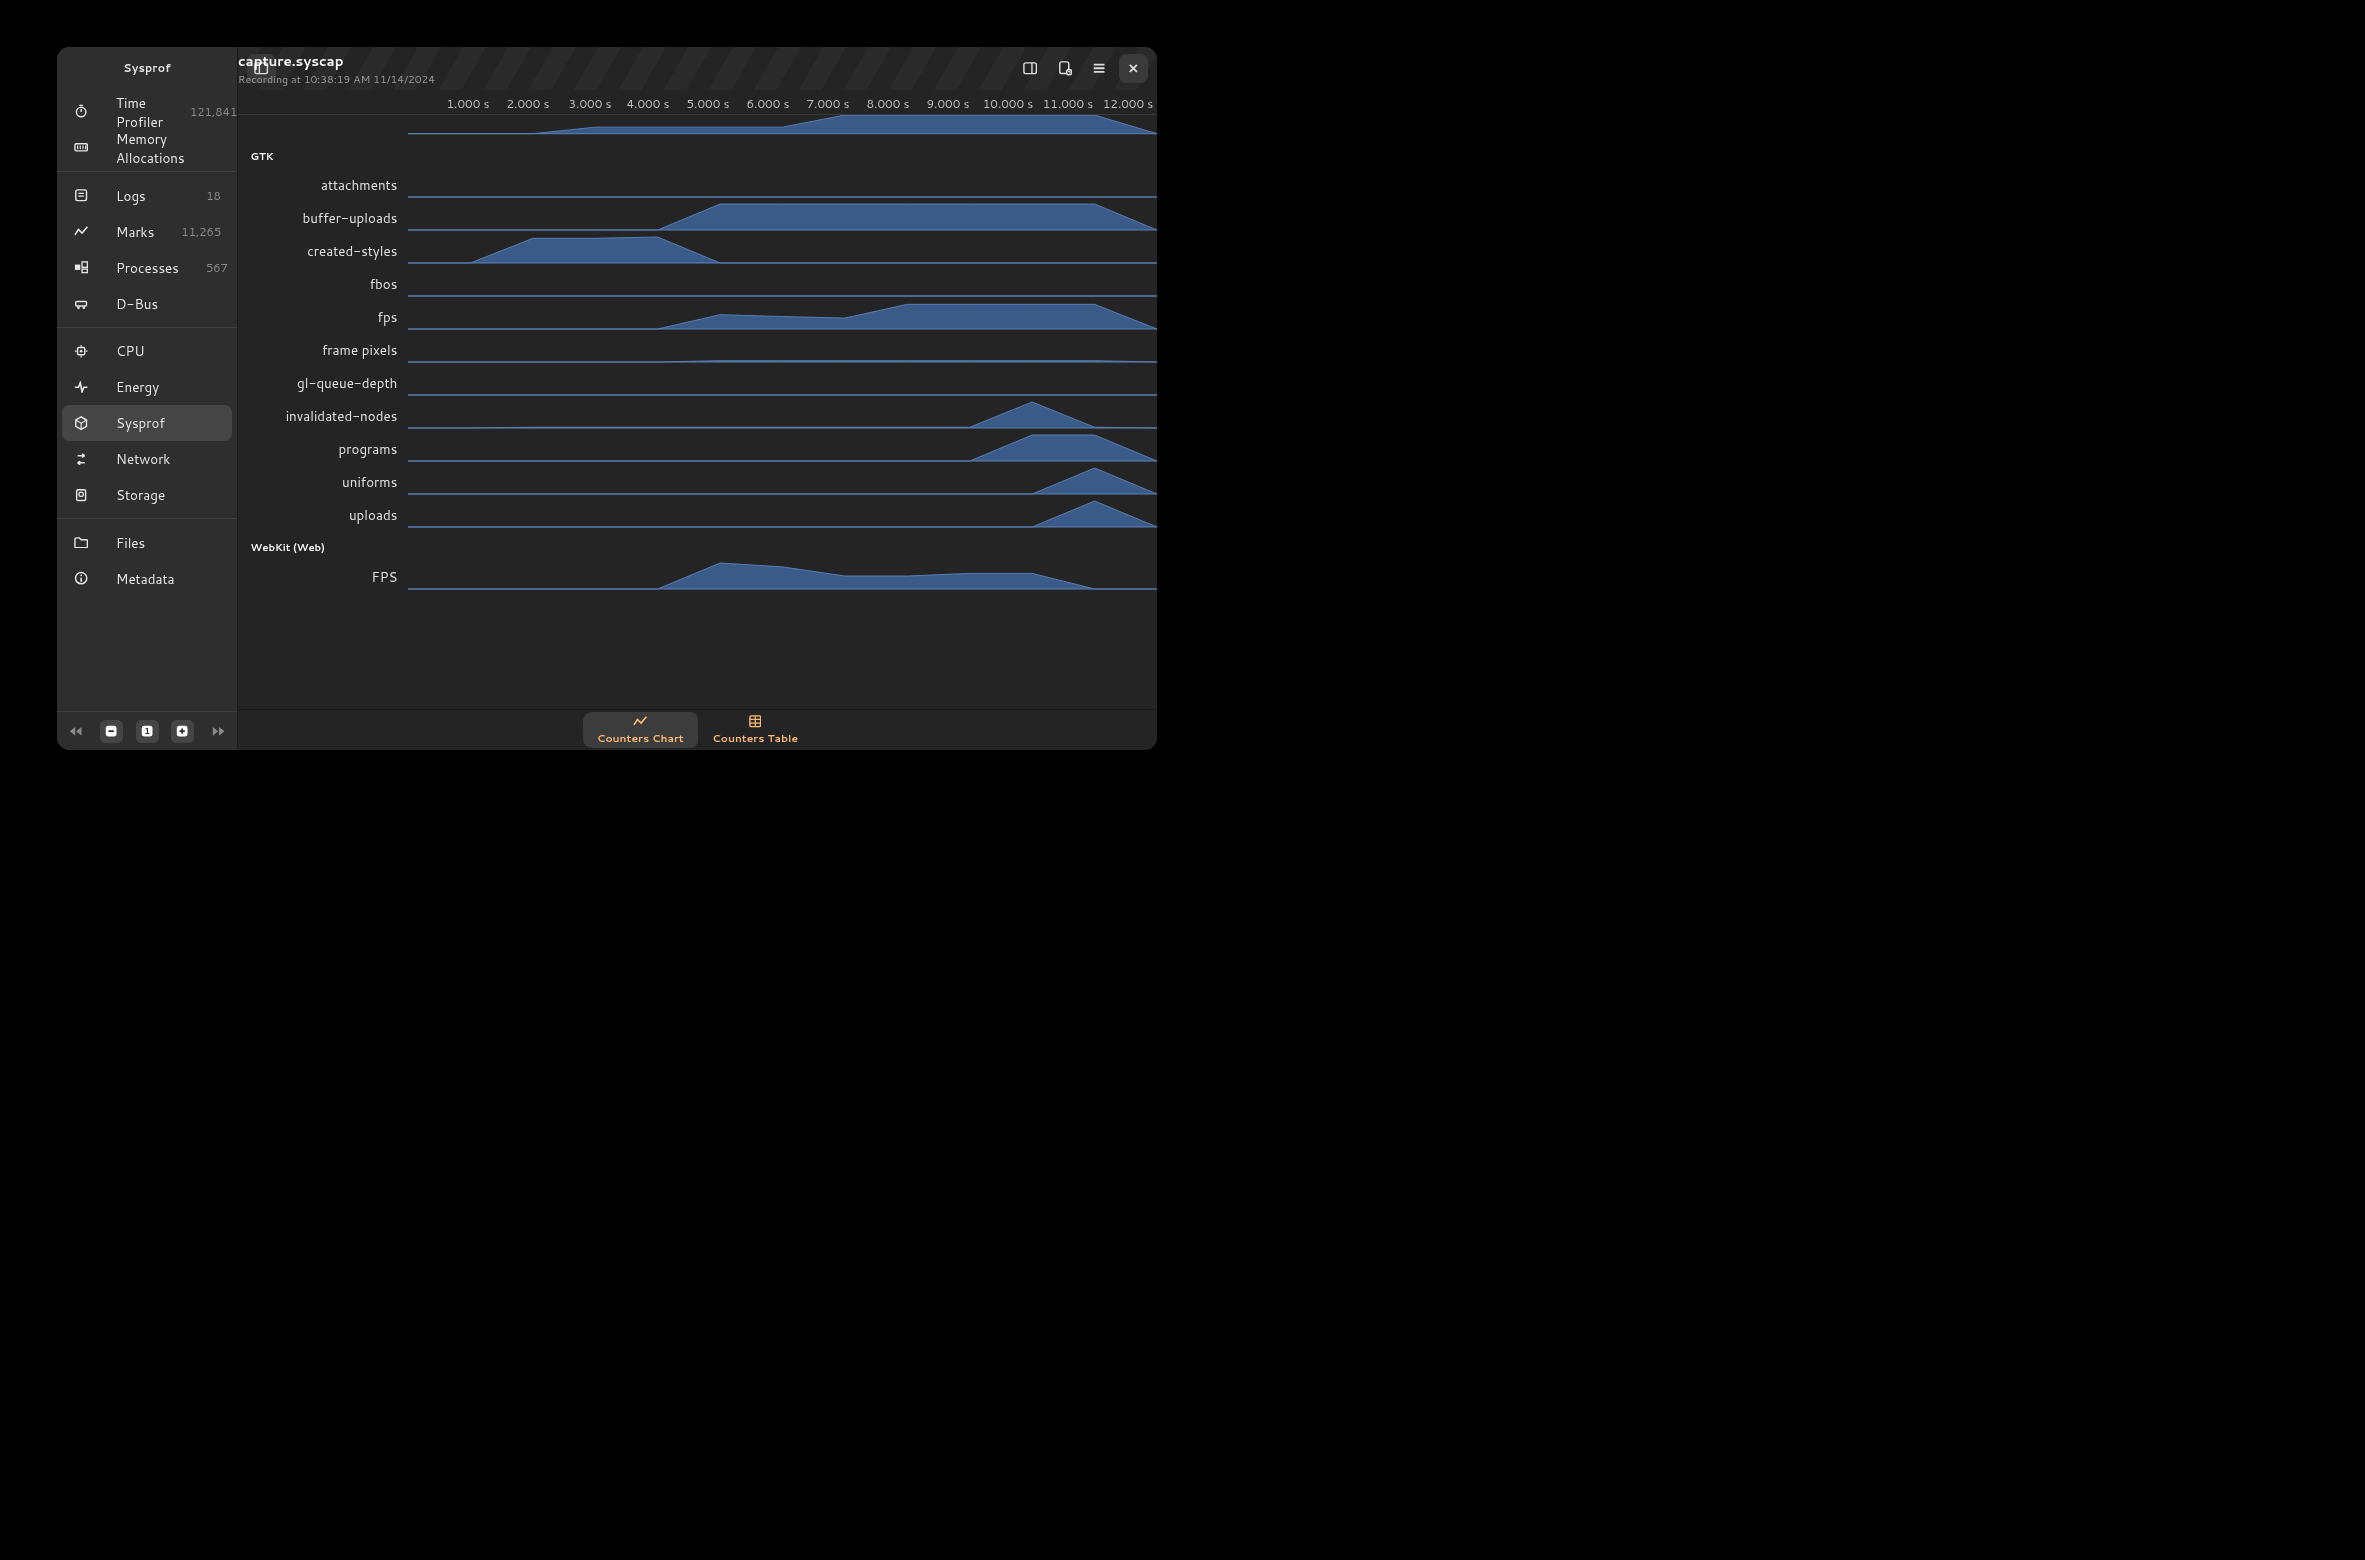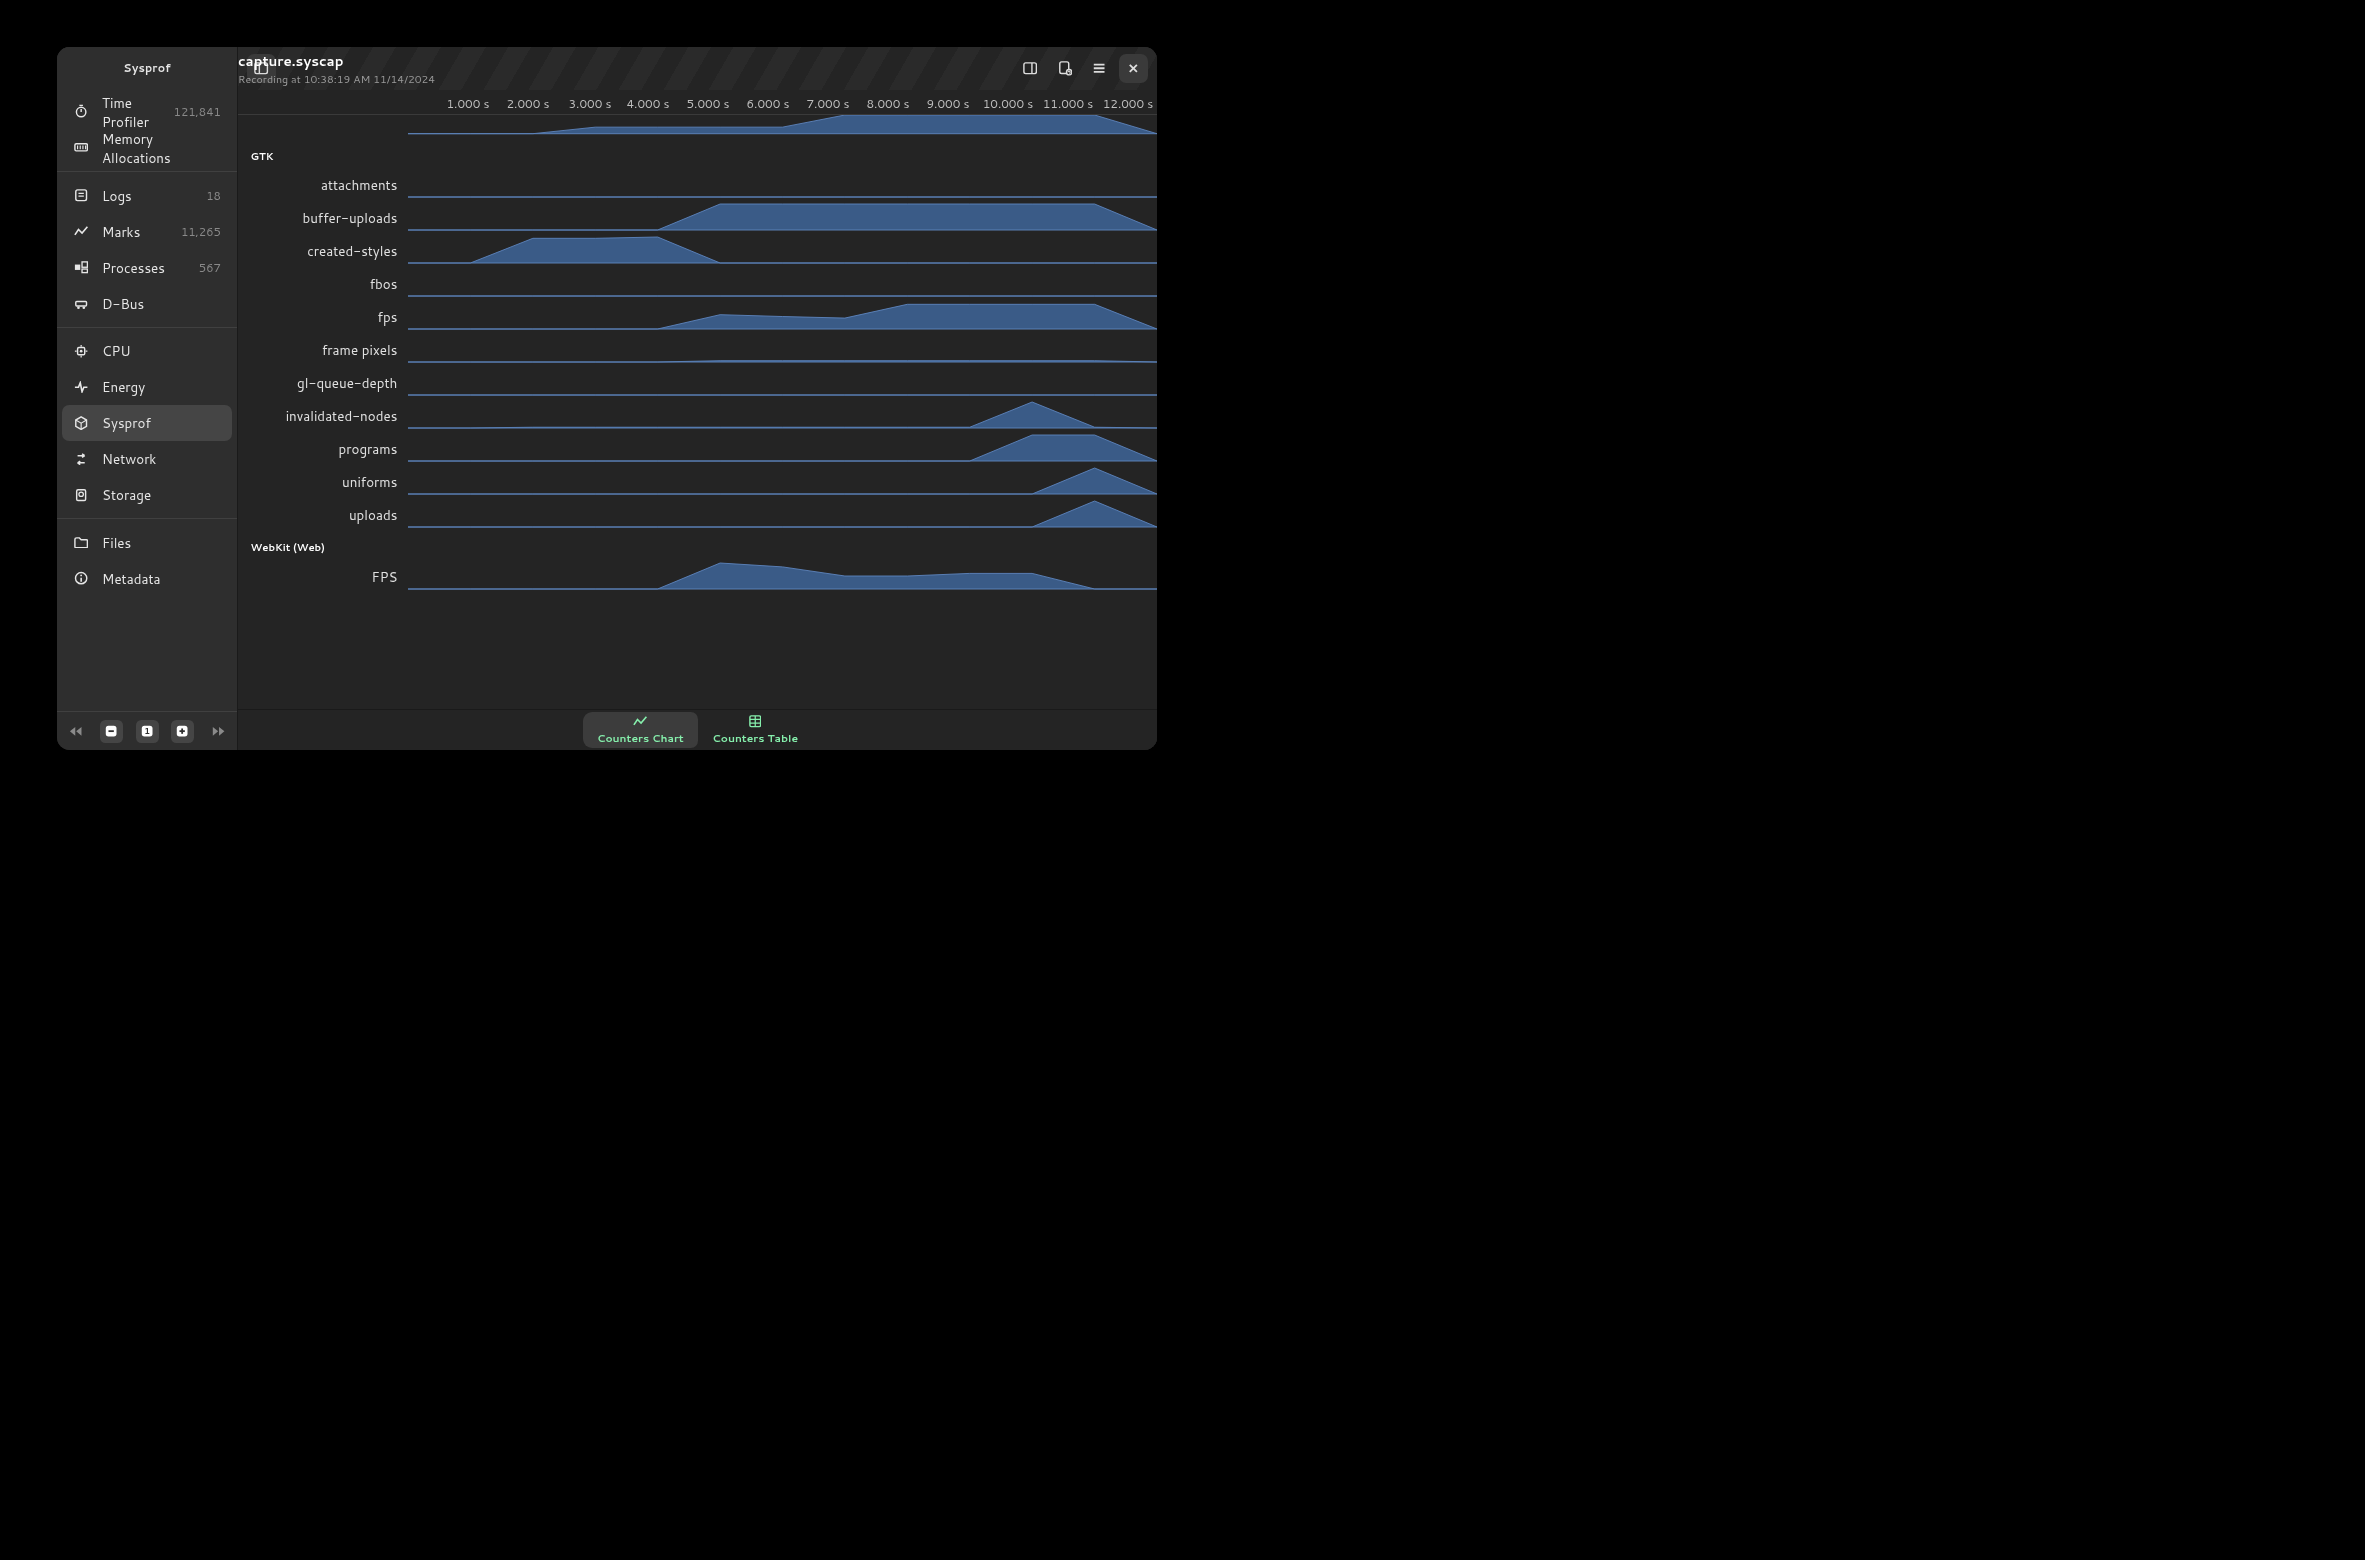--- a/index.html
+++ b/index.html
@@ -42,21 +42,21 @@
     background: #2e2e2e;
   }
   .sidebar-scroll { flex: 1; overflow: auto; padding-top:3.6px;}
   .sidebar-item {
     display: flex;
     align-items: center;
     height: 36px;
     padding: 0 10.7px;
     margin: 0 5.4px;
     border-radius: 7.2px;
-    gap: 13px;
+    gap: 27px;
     color: #e6e6e6;
     cursor: default;
   }
   .sidebar-item.active { background: #454545; }
   .sidebar-item .icon { width: 16px; height: 16px; display:flex; align-items:center; justify-content:center; flex-shrink:0;}
   .sidebar-item .label { flex: 1; font-size: 13.4px; }
   .sidebar-item .count { color: #8a8a8a; font-size: 11.6px; font-variant-numeric: tabular-nums;}
   .sidebar-sep { height:0.9px; background:#404040; margin:5.4px 0;}
   .sidebar-footer {
     height: 39px;
@@ -132,21 +132,21 @@
   .bottombar{
     height:41px;
     display:flex; align-items:center; justify-content:center; gap:0;
     border-top:0.9px solid #1a1a1a;
     background:#242424;
   }
   .viewswitch { display:flex; background:transparent; border-radius:9px; overflow:hidden;}
   .viewbtn{
     display:flex; flex-direction:column; align-items:center; justify-content:center;
     padding: 2.7px 14.3px 3.6px; min-width:89px;
-    color:#86efac;
+    color:#fdba74;
   }
   .viewbtn.active{ background:#3c3c3c; border-radius:7.2px;}
   .viewbtn .vi{ height:14.3px; display:flex; align-items:center;}
   .viewbtn .vl{ font-size:10.7px; font-weight:600; margin-top:0.9px;}
   svg { display:block; }
 </style>
 </head>
 <body>
 
 <div class="window">

